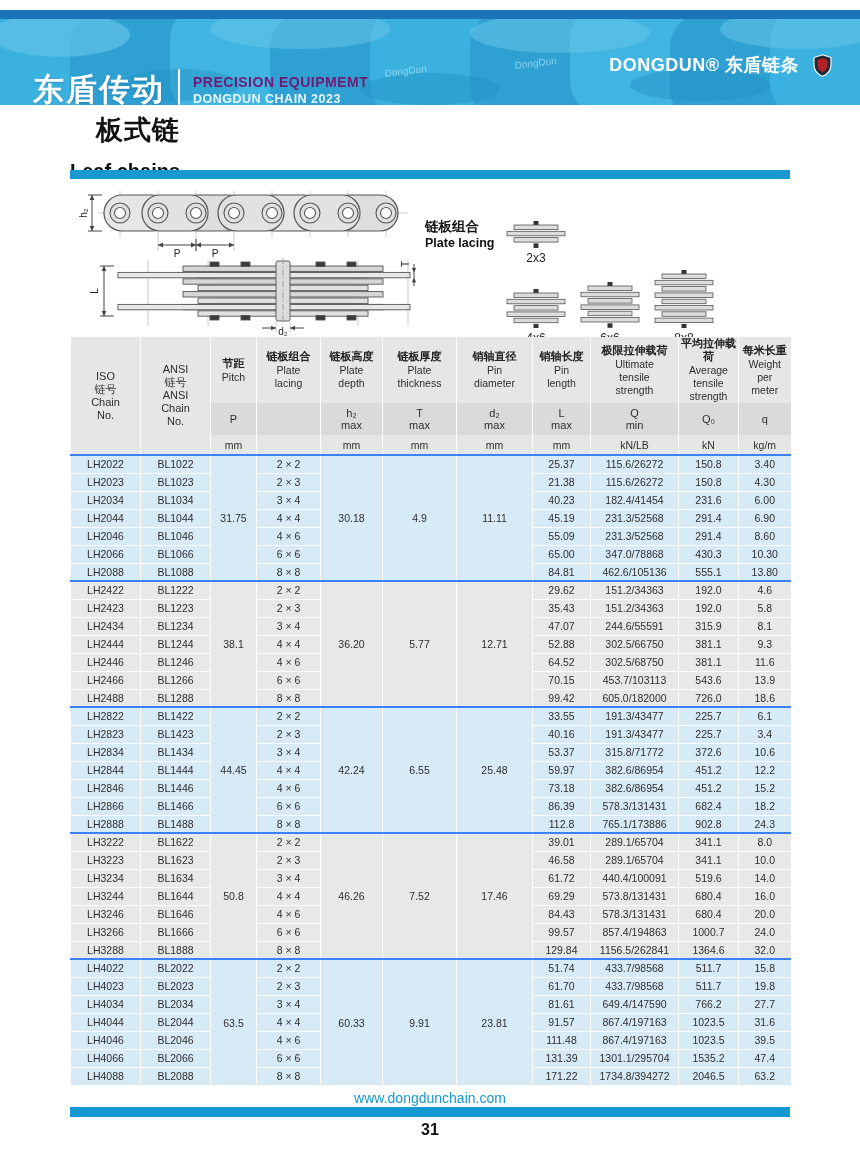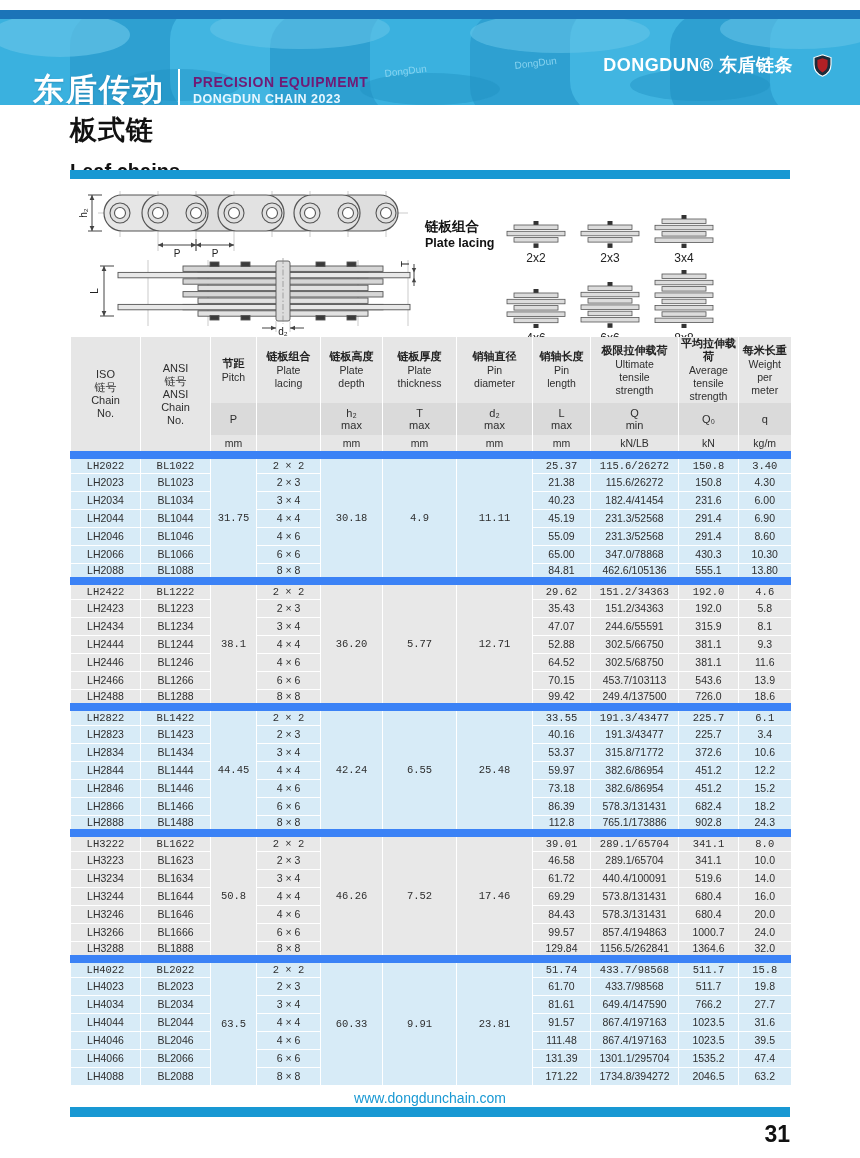--- a/index.html
+++ b/index.html
@@ -12,25 +12,25 @@
         font-family:"Liberation Sans","DejaVu Sans",sans-serif;color:#2e2e2e;}
   
   .top-strip{position:absolute;left:0;top:10px;width:860px;height:9px;background:var(--strip);}
   .banner{position:absolute;left:0;top:19px;width:860px;height:86px;background:var(--banner);overflow:hidden;}
   .banner-art{position:absolute;left:0;top:0;}
   .brand-left{position:absolute;left:33px;top:22px;display:flex;align-items:center;z-index:2;margin-top:28px;}
   .brand-cn{color:#fff;font-size:31px;font-weight:bold;letter-spacing:2px;text-shadow:0 1px 2px rgba(0,60,100,.25);}
   .brand-divider{width:2px;height:42px;background:#fff;margin:0 13px;}
   .tagline{color:#701a75;font-size:14px;font-weight:bold;letter-spacing:.5px;}
   .tagline-sub{color:#e8f7ff;font-size:12.5px;font-weight:bold;margin-top:2px;letter-spacing:.5px;}
-  .brand-right{position:absolute;right:28px;top:34px;display:flex;align-items:center;gap:20px;z-index:2;}
+  .brand-right{position:absolute;right:28px;top:34px;display:flex;align-items:center;gap:14px;z-index:2;}
   .brand-right-text{color:#fff;font-size:18px;font-weight:bold;letter-spacing:.5px;}
   
   .title-block{position:absolute;left:70px;top:112px;}
-  .title-cn{font-size:27px;font-weight:bold;color:#111;letter-spacing:1px;}
+  .title-cn{font-size:27px;font-weight:bold;color:#111;letter-spacing:1px;text-align:right;}
   .title-en{font-size:20px;font-weight:bold;color:#111;margin-top:12px;}
   .title-rule{position:absolute;left:70px;top:170px;width:720px;height:9px;background:var(--accent);}
   
   .svg-side{position:absolute;left:78px;top:187px;}
   .svg-plan{position:absolute;left:78px;top:258px;}
   .lacing-area{position:absolute;left:425px;top:192px;width:410px;}
   .lacing-title{position:absolute;left:0;top:26px;}
   .lacing-title .cn{font-size:13.5px;font-weight:bold;color:#111;}
   .lacing-title .en{font-size:12.5px;font-weight:bold;color:#111;}
   .lacing-grid{position:absolute;left:74px;top:0;width:330px;}
@@ -47,27 +47,27 @@
   tr.h-main td{background:var(--hdr);height:62px;line-height:13px;}
   tr.h-main td .hcn{font-weight:bold;font-size:11px;color:#222;}
   tr.h-main td .hen{font-size:10.5px;margin-top:1px;}
   tr.h-sym td{background:var(--hdr2);height:32px;line-height:12px;font-size:11px;}
   tr.h-unit td{background:var(--hdr);height:20px;font-size:10.5px;}
   td.hdr-span{background:var(--hdr);font-size:11px;line-height:14px;}
   tbody tr{height:18px;}
   tbody td{border-top:1px solid #fff;line-height:12px;}
   tr.g-blue td{background:var(--rowblue);}
   tr.g-gray td{background:var(--rowgray);}
-  tr.g-first td{border-top:8px solid #3b82f6;font-family:Liberation Mono, monospace;}
+  tr.g-first td{border-top:2px solid #3b82f6;}
   
   .website{position:absolute;left:70px;top:1090px;width:720px;text-align:center;
            color:var(--accent);font-size:14px;}
   .footer-rule{position:absolute;left:70px;top:1107px;width:720px;height:10px;background:var(--accent);}
-  .page-number{position:absolute;left:70px;top:1121px;width:720px;text-align:right;
-               font-size:23px;font-weight:bold;color:#111;}
+  .page-number{position:absolute;left:70px;top:1121px;width:720px;text-align:center;
+               font-size:16px;font-weight:bold;color:#111;}
   .dim{stroke:#444;stroke-width:1;fill:none;}
   .dimtxt{font-size:10px;fill:#222;font-family:"Liberation Sans","DejaVu Sans",sans-serif;}
   .ext{stroke:#aaa;stroke-width:.6;fill:none;}
 </style>
 </head>
 <body>
 
 <div class="page">
 
   <div class="top-strip"></div>
@@ -244,46 +244,21 @@
           <div class="lacing-cell">
             <div class="lacing-fig-wrap">
               <svg width="62" height="26.9">
                 <rect x="28.5" y="0" width="5" height="4.5" fill="#333"></rect>
                 <rect x="28.5" y="22.4" width="5" height="4.5" fill="#333"></rect>
                 <rect x="9" y="4" width="44" height="4.5" fill="#dcdcdc" stroke="#555" stroke-width="0.8"></rect>
                 <rect x="2" y="10.3" width="58" height="4.5" fill="#dcdcdc" stroke="#555" stroke-width="0.8"></rect>
                 <rect x="9" y="16.6" width="44" height="4.5" fill="#dcdcdc" stroke="#555" stroke-width="0.8"></rect>
               </svg>
             </div>
-            <div class="lacing-label">2x2</div>
-          </div>
-          <div class="lacing-cell">
-            <div class="lacing-fig-wrap">
-              <svg width="62" height="26.9">
-                <rect x="28.5" y="0" width="5" height="4.5" fill="#333"></rect>
-                <rect x="28.5" y="22.4" width="5" height="4.5" fill="#333"></rect>
-                <rect x="9" y="4" width="44" height="4.5" fill="#dcdcdc" stroke="#555" stroke-width="0.8"></rect>
-                <rect x="2" y="10.3" width="58" height="4.5" fill="#dcdcdc" stroke="#555" stroke-width="0.8"></rect>
-                <rect x="9" y="16.6" width="44" height="4.5" fill="#dcdcdc" stroke="#555" stroke-width="0.8"></rect>
-              </svg>
-            </div>
             <div class="lacing-label">2x3</div>
-          </div>
-          <div class="lacing-cell">
-            <div class="lacing-fig-wrap">
-              <svg width="62" height="33.2">
-                <rect x="28.5" y="0" width="5" height="4.5" fill="#333"></rect>
-                <rect x="28.5" y="28.700000000000003" width="5" height="4.5" fill="#333"></rect>
-                <rect x="9" y="4" width="44" height="4.5" fill="#dcdcdc" stroke="#555" stroke-width="0.8"></rect>
-                <rect x="2" y="10.3" width="58" height="4.5" fill="#dcdcdc" stroke="#555" stroke-width="0.8"></rect>
-                <rect x="9" y="16.6" width="44" height="4.5" fill="#dcdcdc" stroke="#555" stroke-width="0.8"></rect>
-                <rect x="2" y="22.9" width="58" height="4.5" fill="#dcdcdc" stroke="#555" stroke-width="0.8"></rect>
-              </svg>
-            </div>
-            <div class="lacing-label">3x4</div>
           </div>
         </div>
       <div class="lacing-row r2" id="lacing-row2">
           <div class="lacing-cell">
             <div class="lacing-fig-wrap">
               <svg width="62" height="39.5">
                 <rect x="28.5" y="0" width="5" height="4.5" fill="#333"></rect>
                 <rect x="28.5" y="35" width="5" height="4.5" fill="#333"></rect>
                 <rect x="9" y="4" width="44" height="4.5" fill="#dcdcdc" stroke="#555" stroke-width="0.8"></rect>
                 <rect x="2" y="10.3" width="58" height="4.5" fill="#dcdcdc" stroke="#555" stroke-width="0.8"></rect>
@@ -555,21 +530,21 @@
           <td>70.15</td>
           <td>453.7/103113</td>
           <td>543.6</td>
           <td>13.9</td>
         </tr>
         <tr class="g-gray">
           <td>LH2488</td>
           <td>BL1288</td>
           <td>8 × 8</td>
           <td>99.42</td>
-          <td>249.4/137500</td>
+          <td>605.0/182000</td>
           <td>726.0</td>
           <td>18.6</td>
         </tr>
         <tr class="g-blue g-first">
           <td>LH2822</td>
           <td>BL1422</td>
           <td class="merged" rowspan="7">44.45</td>
           <td>2 × 2</td>
           <td class="merged" rowspan="7">42.24</td>
           <td class="merged" rowspan="7">6.55</td>

